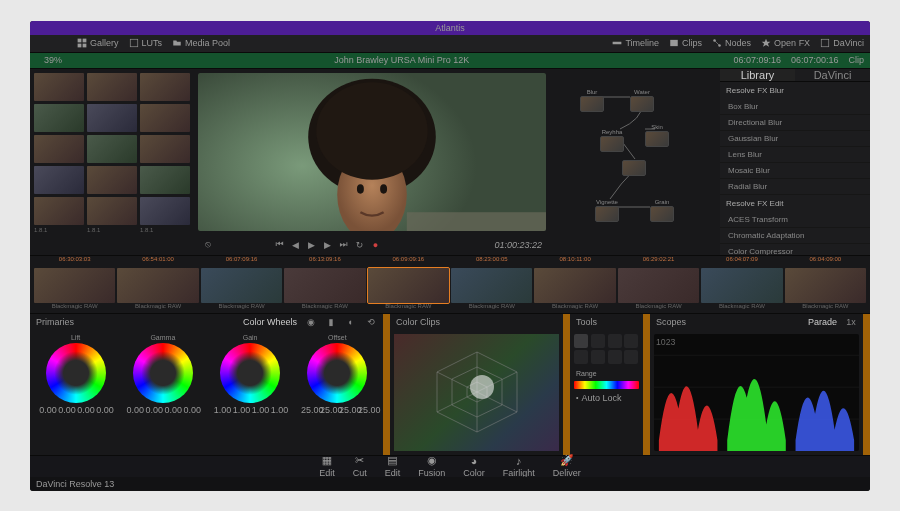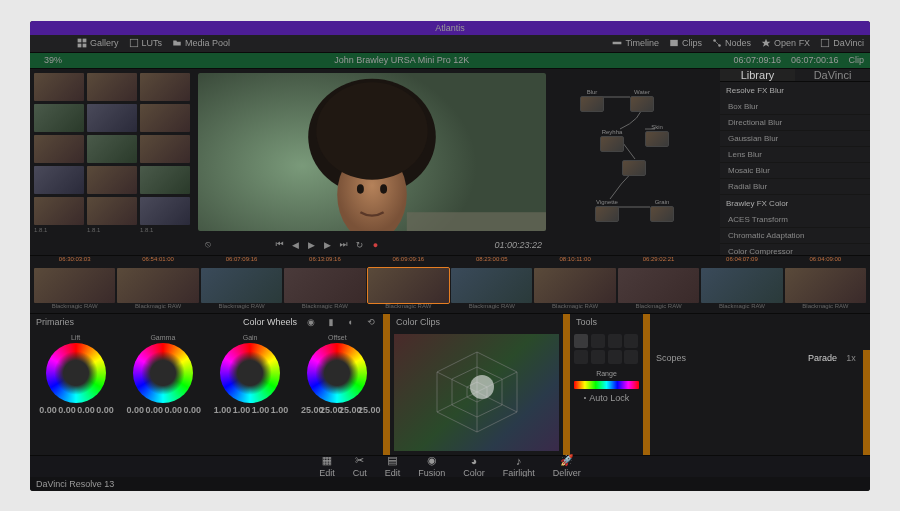--- a/index.html
+++ b/index.html
@@ -54,32 +54,32 @@
 .panel{display:flex;flex-direction:column;border-right:7px solid #a16207;}
 .panel-head{height:16px;display:flex;align-items:center;padding:0 6px;font-size:8px;color:#aaa;gap:8px;}
 .panel-head .tab{cursor:pointer;color:#666;}
 .panel-head .tab.active{color:#ccc;}
 .p-primaries{width:360px;}
 .wheels{flex:1;display:flex;gap:4px;padding:4px;}
 .wheel-group{flex:1;display:flex;flex-direction:column;align-items:center;gap:2px;}
 .wheel-label{font-size:7px;color:#888;}
 .wheel{width:60px;height:60px;border-radius:50%;background:conic-gradient(red,yellow,lime,cyan,blue,magenta,red);position:relative;cursor:pointer;}
 .wheel::after{content:"";position:absolute;inset:8px;border-radius:50%;background:radial-gradient(circle,#2a2a2a 40%,transparent 70%);}
-.wheel-vals{display:flex;gap:3px;font-size:6px;color:#888;font-weight:bold;}
+.wheel-vals{display:flex;gap:3px;font-size:6px;color:#888;}
 .wheel-vals span{width:16px;text-align:center;}
 .p-warper{width:180px;}
 .warper-body{flex:1;position:relative;background:linear-gradient(135deg,#4a2a2a 0%,#3a3a2a 25%,#2a4a2a 50%,#2a3a4a 75%,#3a2a4a 100%);margin:4px;}
 .hex{position:absolute;left:50%;top:50%;transform:translate(-50%,-50%);}
 .p-tools{width:80px;}
 .tool-grid{display:grid;grid-template-columns:repeat(4,1fr);gap:2px;padding:4px;}
 .tool{width:14px;height:14px;background:#252527;border-radius:2px;cursor:pointer;}
 .tool.active{background:#3a3a3c;}
 .spectrum{height:8px;margin:2px 4px;background:linear-gradient(90deg,red,yellow,lime,cyan,blue,magenta,red);border-radius:1px;}
-.chk{display:flex;align-items:center;gap:3px;padding:2px 6px;font-size:7px;justify-content:center;}
-.p-scopes{flex:1;margin-top:36px;}
+.chk{display:flex;align-items:center;gap:3px;padding:2px 6px;font-size:7px;}
+.p-scopes{flex:1;}
 .scope{flex:1;margin:4px;position:relative;background:#0a0a0a;border-radius:2px;overflow:hidden;}
 .pagebar{height:22px;background:#16161a;display:flex;align-items:center;justify-content:center;gap:18px;border-top:1px solid #0a0a0a;}
 .page{display:flex;flex-direction:column;align-items:center;gap:1px;font-size:7px;color:#666;cursor:pointer;}
 .page.active{color:#e67e22;}
 .statusbar{height:14px;background:#121214;display:flex;align-items:center;padding:0 6px;font-size:7px;color:#666;}
 .ico{width:10px;height:10px;fill:currentColor;}
 </style>
 </head>
 <body>
 
@@ -270,21 +270,21 @@
       </div>
       <div class="lib-section">Resolve FX Blur</div>
       <div id="lib-list-1">
           <div class="lib-item">Box Blur</div>
           <div class="lib-item">Directional Blur</div>
           <div class="lib-item">Gaussian Blur</div>
           <div class="lib-item">Lens Blur</div>
           <div class="lib-item">Mosaic Blur</div>
           <div class="lib-item">Radial Blur</div>
         </div>
-      <div class="lib-section">Brawley FX Color</div>
+      <div class="lib-section">Resolve FX Edit</div>
       <div id="lib-list-2">
           <div class="lib-item">ACES Transform</div>
           <div class="lib-item">Chromatic Adaptation</div>
           <div class="lib-item">Color Compressor</div>
           <div class="lib-item">Color Space Transform</div>
           <div class="lib-item">Color Stabilizer</div>
           <div class="lib-item">Contrast Pop</div>
           <div class="lib-item">DCTL</div>
           <div class="lib-item">Dehaze</div>
           <div class="lib-item">Gamut Limiter</div>
@@ -426,20 +426,33 @@
       <div class="chk">• <span>Auto Lock</span></div>
     </div>
 
     <div class="panel p-scopes">
       <div class="panel-head">
         <span>Scopes</span>
         <span style="flex:1"></span>
         <span class="tab active">Parade</span>
         <span class="tbtn">1x</span>
       </div>
+      <div class="scope">
+        <svg width="100%" height="100%" viewBox="0 0 210 110" preserveAspectRatio="none">
+          <g stroke="#333" stroke-width="0.3">
+              <line x1="0" y1="20" x2="210" y2="20"></line>
+              <line x1="0" y1="50" x2="210" y2="50"></line>
+              <line x1="0" y1="80" x2="210" y2="80"></line>
+            </g>
+          <path d="M5 100 Q15 30 25 70 Q35 20 45 90 Q55 40 65 100 L65 110 L5 110 Z" fill="#ff3030" opacity="0.8"></path>
+          <path d="M75 100 Q85 25 95 60 Q105 15 115 85 Q125 35 135 100 L135 110 L75 110 Z" fill="#30ff30" opacity="0.8"></path>
+          <path d="M145 100 Q155 35 165 75 Q175 25 185 90 Q195 45 205 100 L205 110 L145 110 Z" fill="#4060ff" opacity="0.8"></path>
+          <text x="2" y="10" fill="#666" font-size="6">1023</text>
+        </svg>
+      </div>
     </div>
   </div>
 
   <div class="pagebar" id="pagebar">
       <div class="page">
         <span style="font-size:11px">▦</span>
         <span>Edit</span>
       </div>
       <div class="page">
         <span style="font-size:11px">✂</span>

